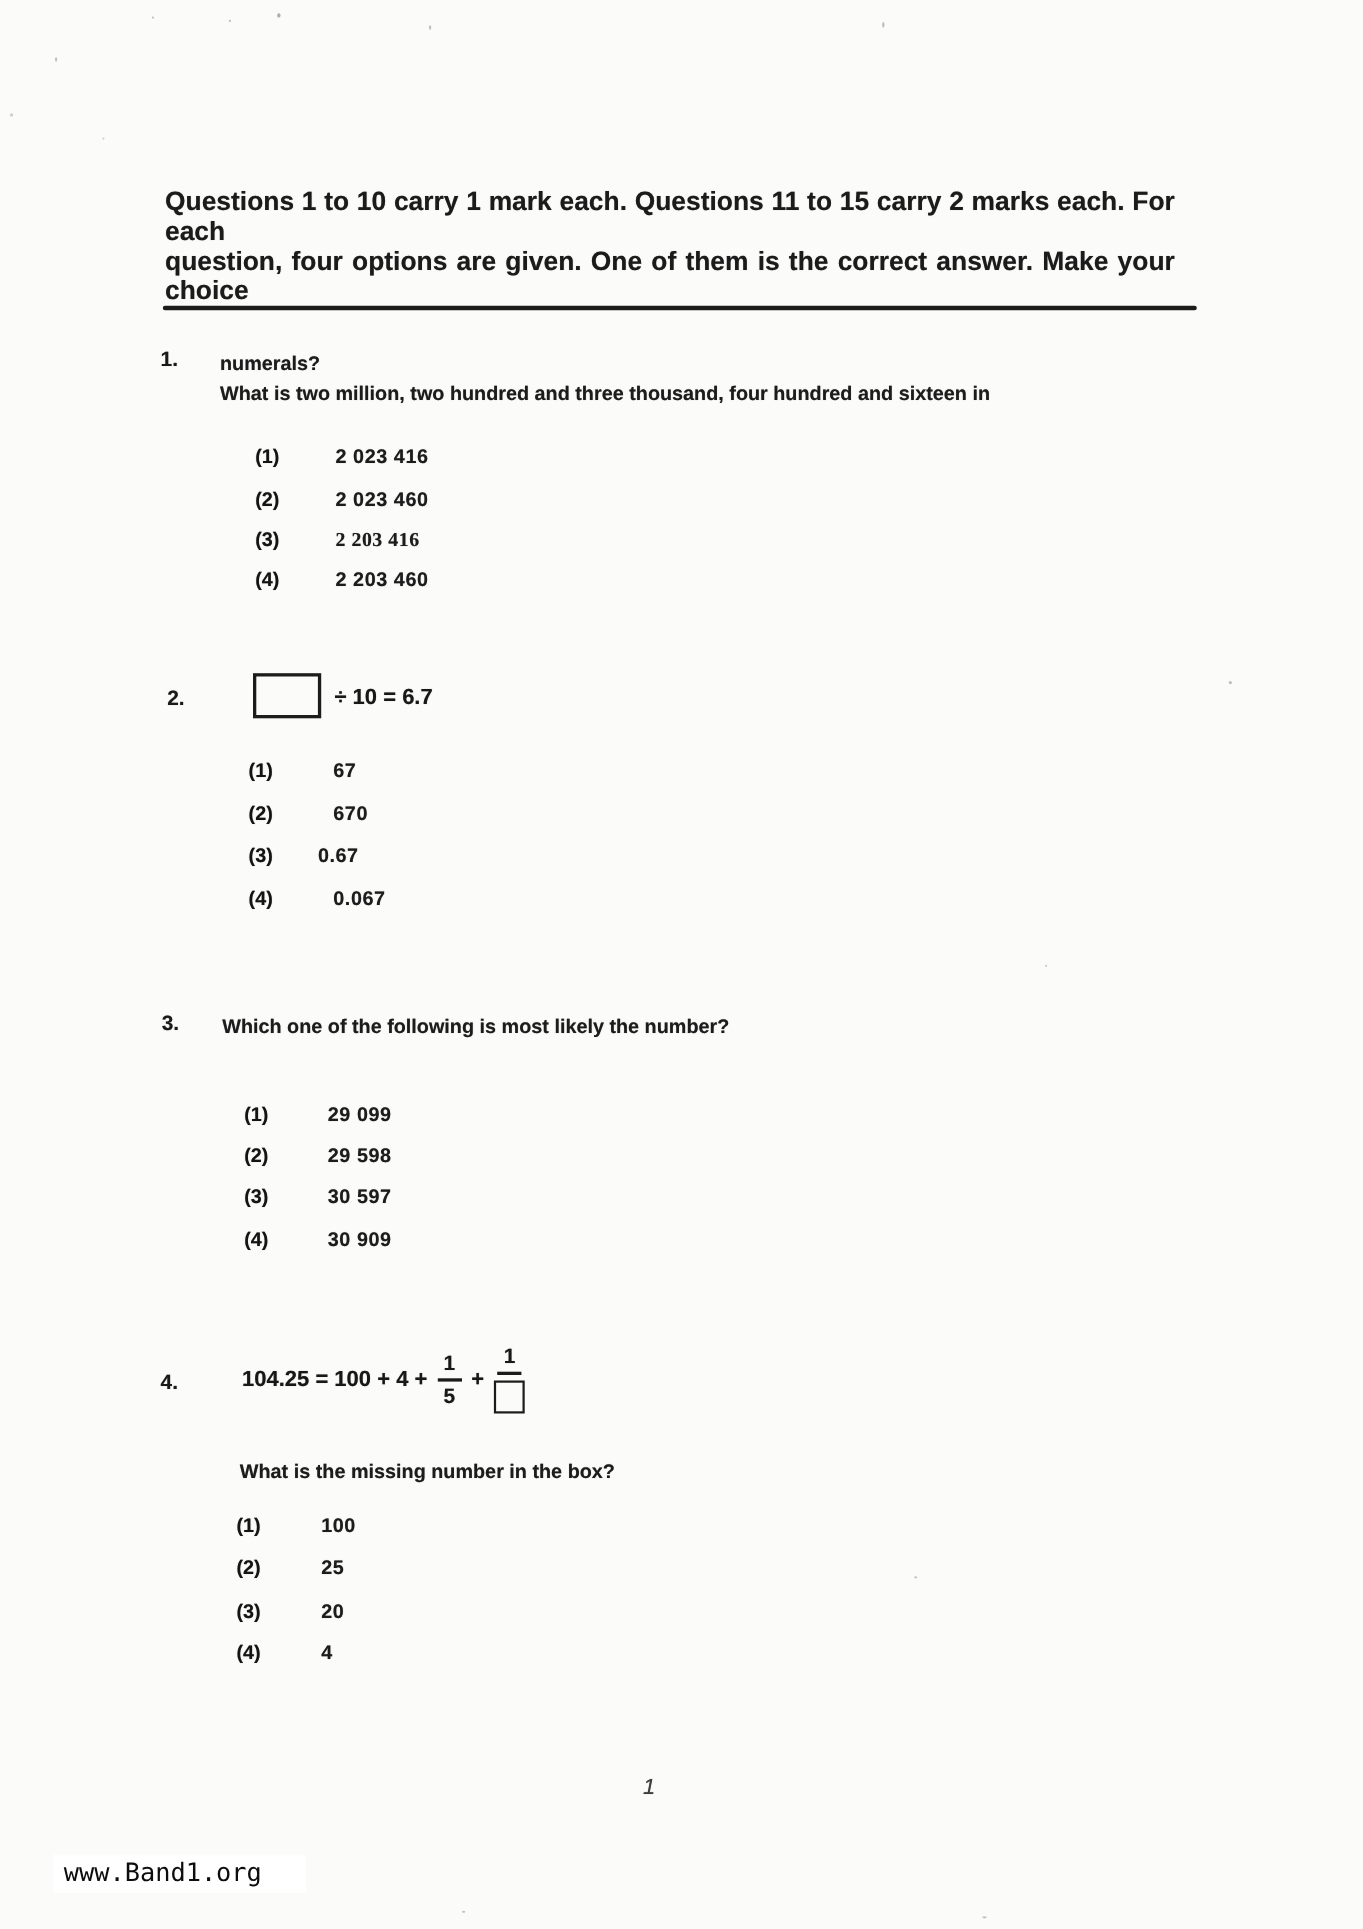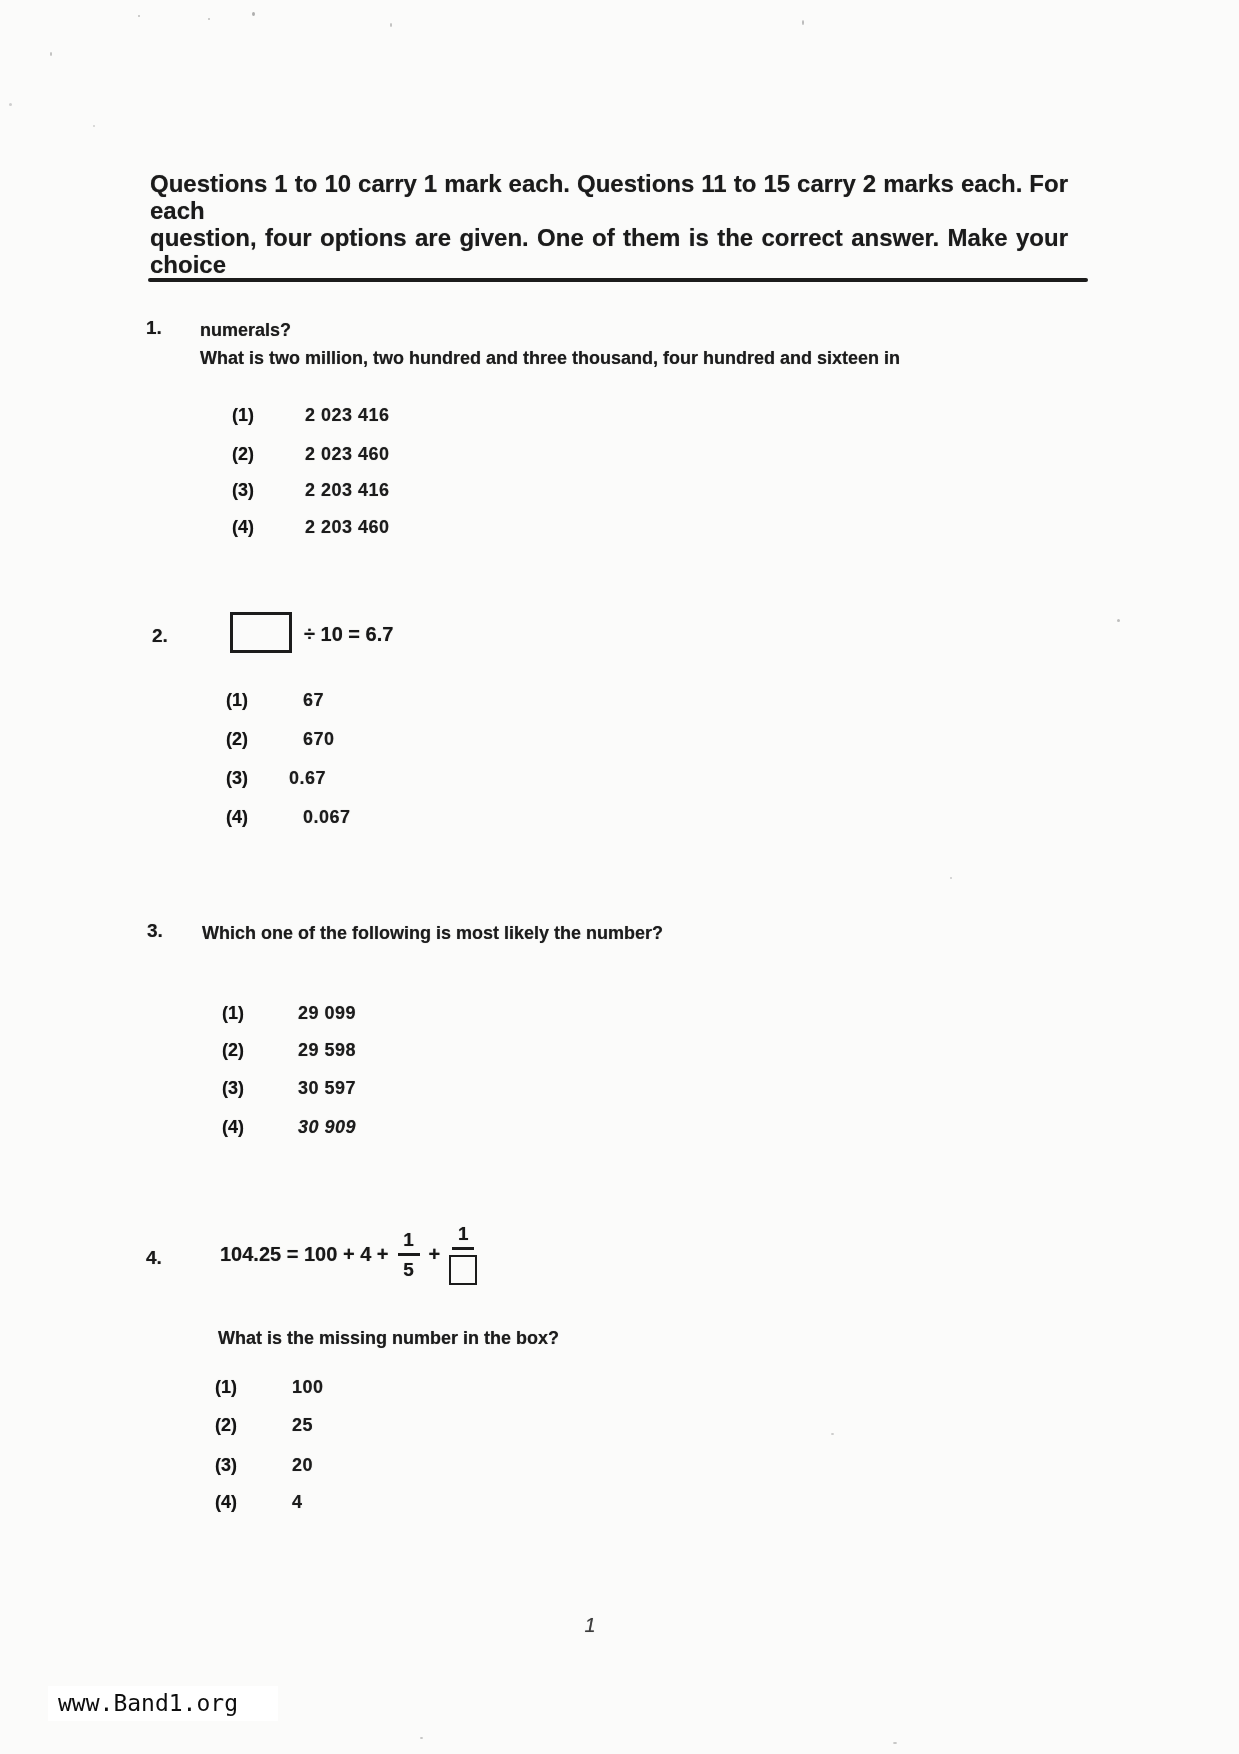--- a/index.html
+++ b/index.html
@@ -107,21 +107,21 @@
   <div class="opt-row txt" style="left:232px;top:405px;width:300px;">
     <span class="opt-label">(1)</span>
     <span class="opt-value" style="left:73px;">2 023 416</span>
   </div>
   <div class="opt-row txt" style="left:232px;top:444px;width:300px;">
     <span class="opt-label">(2)</span>
     <span class="opt-value" style="left:73px;">2 023 460</span>
   </div>
   <div class="opt-row txt" style="left:232px;top:480px;width:300px;">
     <span class="opt-label">(3)</span>
-    <span class="opt-value" style="left:73px;">2 203 416</span>
+    <span class="opt-value" style="left:73px;font-family:Liberation Serif, serif;">2 203 416</span>
   </div>
   <div class="opt-row txt" style="left:232px;top:517px;width:300px;">
     <span class="opt-label">(4)</span>
     <span class="opt-value" style="left:73px;">2 203 460</span>
   </div>
 
   <div class="q-number txt" style="left:152px;top:625px;">2.</div>
   <div class="answer-box"></div>
   <div class="equation txt" style="left:304px;top:623px;">÷ 10 = 6.7</div>
 
@@ -154,21 +154,21 @@
   <div class="opt-row txt" style="left:222px;top:1040px;width:300px;">
     <span class="opt-label">(2)</span>
     <span class="opt-value" style="left:76px;">29 598</span>
   </div>
   <div class="opt-row txt" style="left:222px;top:1078px;width:300px;">
     <span class="opt-label">(3)</span>
     <span class="opt-value" style="left:76px;">30 597</span>
   </div>
   <div class="opt-row txt" style="left:222px;top:1117px;width:300px;">
     <span class="opt-label">(4)</span>
-    <span class="opt-value" style="left:76px;font-style:italic;">30 909</span>
+    <span class="opt-value" style="left:76px;">30 909</span>
   </div>
 
   <div class="q-number txt" style="left:146px;top:1247px;">4.</div>
 
   <div class="eq4 txt">
     <span>104.25 = 100 + 4 +</span>
     <span class="frac">
       <span class="num">1</span>
       <span class="bar"></span>
       <span class="den">5</span>

